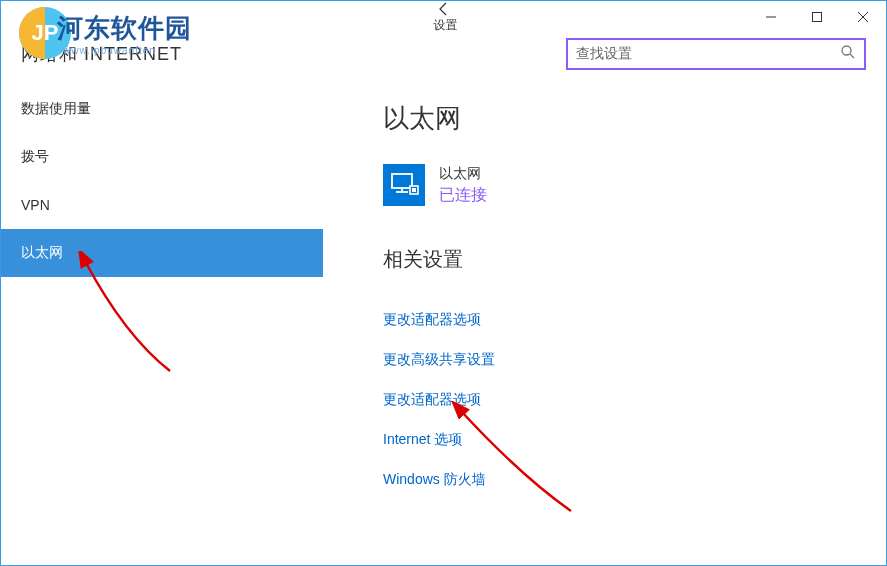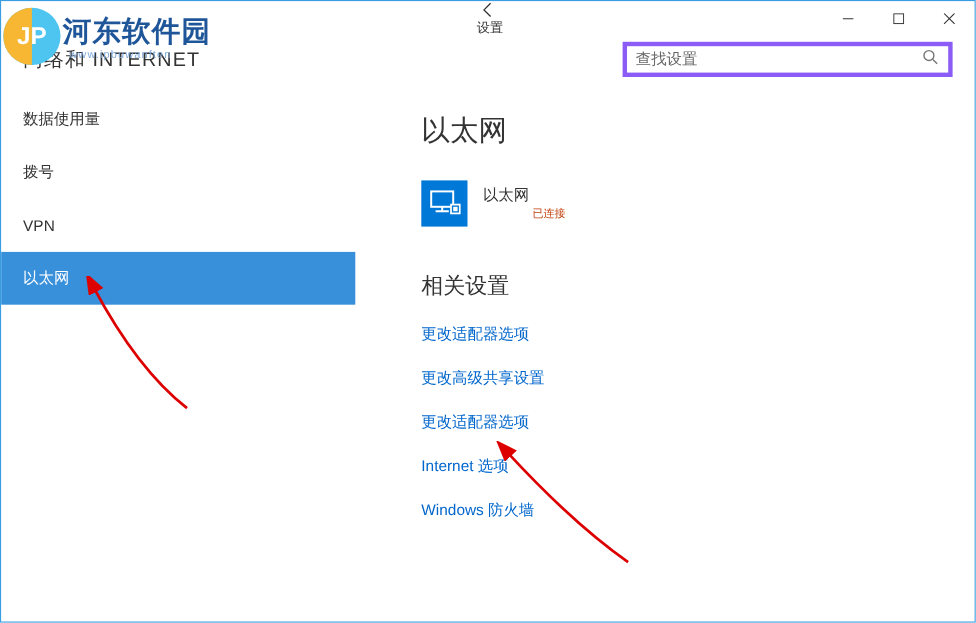--- a/index.html
+++ b/index.html
@@ -60,21 +60,21 @@
     .page-heading {
       font-size: 18px;
       font-weight: 400;
       color: #333;
       flex: 1;
       letter-spacing: 1px;
     }
     .search-box {
       width: 300px;
       height: 32px;
-      border: 4px solid #8b5cf6;
+      border: 2px solid #8b5cf6;
       display: flex;
       align-items: center;
       padding: 0 8px;
       position: relative;
     }
     .search-placeholder {
       color: #666;
       font-size: 14px;
       flex: 1;
     }
@@ -127,27 +127,27 @@
       height: 42px;
       background: #0078d7;
       color: #fff;
       display: flex;
       align-items: center;
       justify-content: center;
       position: relative;
     }
     .network-info { line-height: 1.4; }
     .network-name { font-size: 14px; color: #333; }
-    .network-status { font-size: 10px; color: #c2410c; margin-left: 45px; }
+    .network-status { font-size: 16px; color: #8b5cf6; }
 
     .subsection-title {
       font-size: 20px;
       font-weight: 400;
       color: #333;
-      margin-bottom: 22px;
+      margin-bottom: 38px;
     }
     .link {
       display: block;
       font-size: 14px;
       color: #0066cc;
       margin-bottom: 22px;
       cursor: default;
     }
 
     .watermark {
@@ -157,21 +157,21 @@
       pointer-events: none;
       z-index: 100;
     }
     .watermark-badge {
       width: 52px;
       height: 52px;
       background: #4ec5f1;
       border-radius: 50%;
       position: absolute;
       top: 0;
-      left: 0;
+      left: 16px;
       display: flex;
       align-items: center;
       justify-content: center;
       overflow: hidden;
     }
     .watermark-badge::before {
       content: '';
       position: absolute;
       top: 0; left: 0;
       width: 50%;

